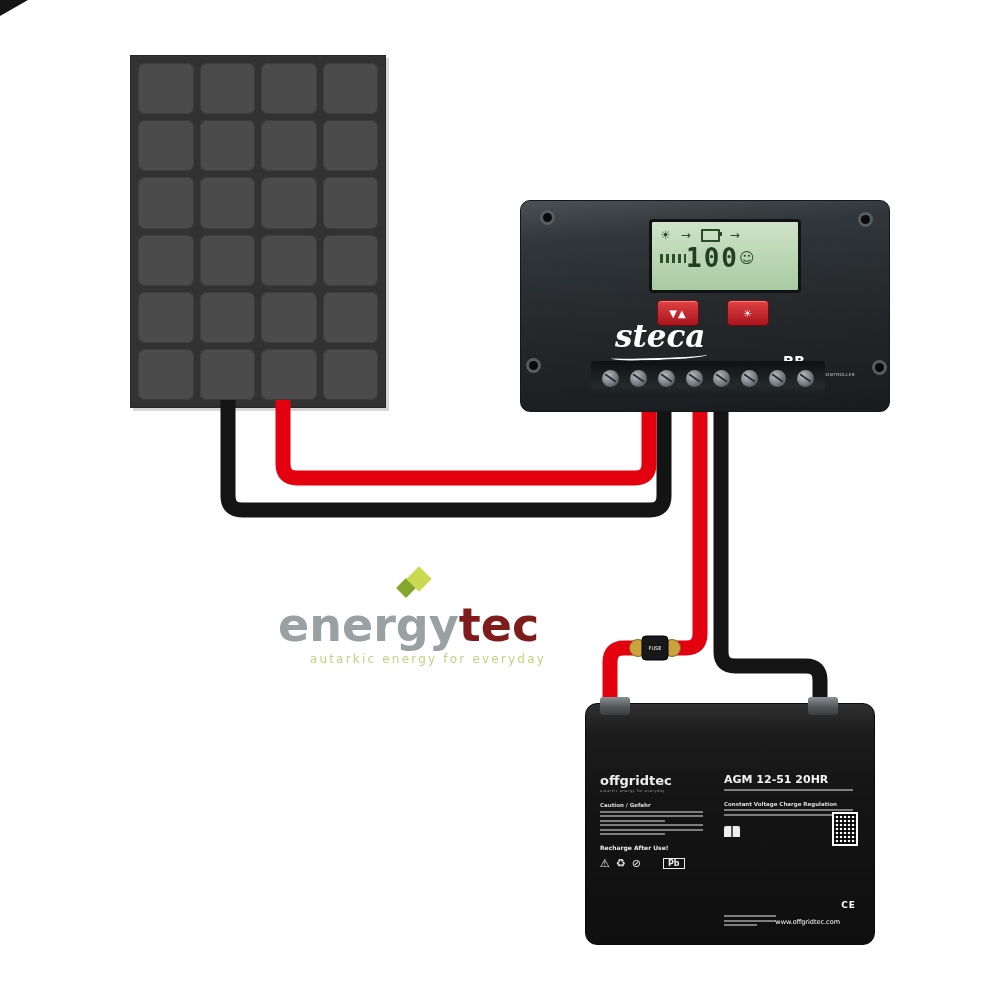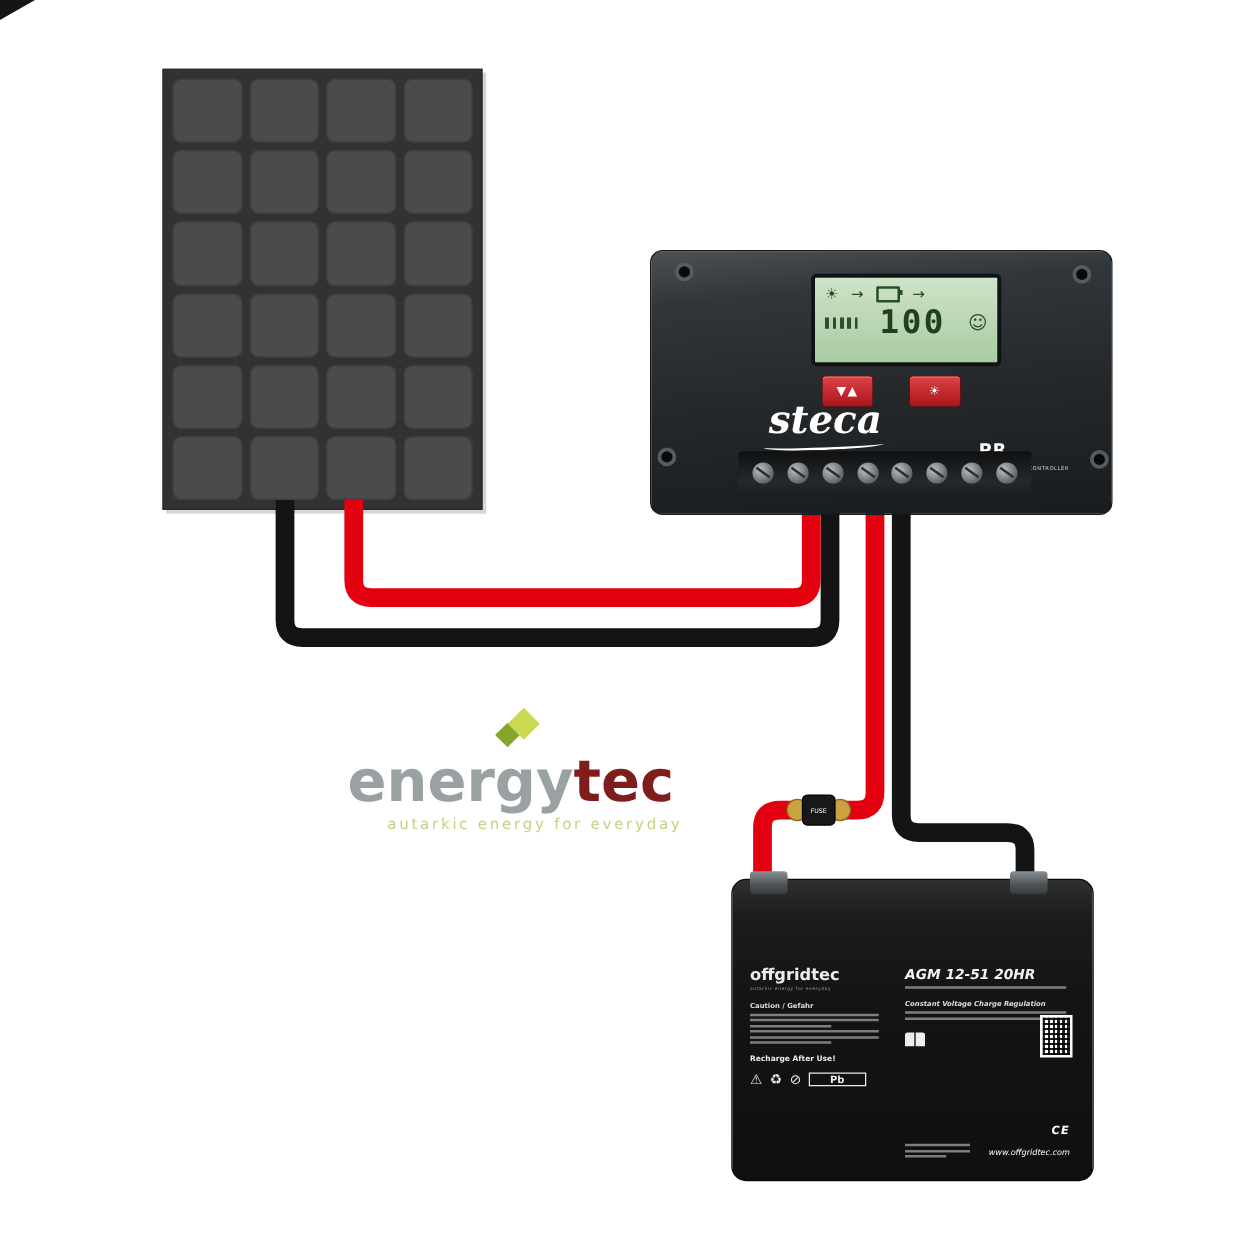--- a/index.html
+++ b/index.html
@@ -27,21 +27,21 @@
     border-radius:10px;border:1px solid #15181a;box-sizing:border-box;z-index:3;
     background:linear-gradient(175deg,#4a5053 0%,#31363a 18%,#24282b 55%,#191c1e 100%);}
   .hole{position:absolute;width:9px;height:9px;border-radius:50%;background:#0a0a0a;
     box-shadow:0 0 0 3px #565c60;}
   .lcd{position:absolute;left:128px;top:18px;width:152px;height:74px;box-sizing:border-box;
     background:linear-gradient(180deg,#cfe3c8,#a9cba2);border:3px solid #101314;
     border-radius:4px;padding:5px 8px;color:#274d27;}
   .lcd-icon-row{display:flex;align-items:center;gap:10px;font-size:12px;height:16px;color:#274d27;}
   .lcd-batt{width:15px;height:9px;border:2px solid #274d27;border-radius:1px;position:relative;}
   .lcd-batt::after{content:"";position:absolute;right:-4px;top:1px;width:2.5px;height:4px;background:#274d27;}
-  .lcd-value-row{display:flex;align-items:center;justify-content:space-between;margin-top:2px;}
+  .lcd-value-row{display:flex;align-items:center;justify-content:flex-start;margin-top:2px;}
   .lcd-ticks{width:26px;height:9px;background:repeating-linear-gradient(90deg,#2b512b 0 3px,transparent 3px 6px);}
   .lcd-value{font-family:"DejaVu Sans Mono",monospace;font-size:26px;font-weight:bold;
     color:#223f22;letter-spacing:2px;line-height:1;}
   .lcd-smiley{font-size:15px;color:#274d27;}
   .button-row{position:absolute;left:136px;top:99px;display:flex;gap:28px;}
   .ctrl-button{width:42px;height:26px;border-radius:4px;border:1px solid #6d0c12;
     background:linear-gradient(180deg,#e04343,#a8141d);color:#fff;display:flex;
     align-items:center;justify-content:center;font-size:10px;letter-spacing:1px;
     box-shadow:inset 0 1px 0 rgba(255,255,255,.35);box-sizing:border-box;}
   .steca{position:absolute;left:94px;top:120px;color:#fff;font-family:"DejaVu Serif",serif;
@@ -73,39 +73,39 @@
 
   
   .battery{position:absolute;left:585px;top:703px;width:290px;height:242px;border-radius:12px;
     border:1px solid #0a0a0a;box-sizing:border-box;z-index:3;
     background:linear-gradient(180deg,#303030 0%,#1c1c1c 12%,#141414 40%,#0f0f0f 100%);}
   .bat-terminal{position:absolute;top:-7px;width:30px;height:18px;border-radius:3px;
     background:linear-gradient(180deg,#8a8f93,#4e5356 60%,#3a3e41);}
   .bat-terminal.left{left:14px;} .bat-terminal.right{left:222px;}
   .bat-label{position:absolute;left:14px;top:70px;right:14px;bottom:10px;display:flex;gap:16px;}
   .bat-col-left{width:108px;}
-  .bat-col-right{flex:1;position:relative;font-style:italic;}
+  .bat-col-right{flex:1;position:relative;}
   .bat-brand{font-size:13px;font-weight:bold;color:#ececec;line-height:1;}
   .bat-brand-sub{font-size:3.5px;color:#9a9a9a;letter-spacing:.5px;margin-top:2px;}
   .bat-caution{font-size:5.5px;font-weight:bold;color:#dddddd;margin-top:9px;}
   .fp-line{height:2px;background:#7e7e7e;margin-top:2.5px;width:95%;}
   .bat-recharge{font-size:6px;font-weight:bold;color:#ececec;margin-top:9px;}
   .bat-icons{margin-top:6px;font-size:11px;color:#ececec;display:flex;gap:6px;align-items:center;}
-  .pb-box{border:1px solid #ececec;font-size:8px;font-weight:bold;padding:0 16px;color:#ececec;}
+  .pb-box{border:1px solid #ececec;font-size:8px;font-weight:bold;padding:0 4px;color:#ececec;margin-left:16px;}
   .bat-model{font-size:11px;font-weight:bold;color:#f2f2f2;line-height:1.1;}
   .bat-reg{font-size:5.5px;font-weight:bold;color:#dddddd;margin-top:10px;}
   .book-icon{width:16px;height:11px;margin-top:10px;border-radius:2px 2px 0 0;
     background:linear-gradient(90deg,#eee 0 46%,#555 46% 54%,#eee 54%);}
   .datamatrix{position:absolute;right:2px;top:38px;width:22px;height:30px;border:2px solid #fff;
     background:
       repeating-linear-gradient(0deg,rgba(0,0,0,.9) 0 2px,transparent 2px 4px),
       repeating-linear-gradient(90deg,#222 0 2px,#fff 2px 4px);}
   .bat-address{position:absolute;left:0;bottom:8px;width:55px;}
   .bat-ce{position:absolute;right:4px;bottom:24px;font-size:9px;font-weight:bold;color:#fff;letter-spacing:1px;text-align:right;}
-  .bat-site{position:absolute;right:4px;bottom:8px;font-size:6.5px;color:#fff;margin-top:23px;}
+  .bat-site{position:absolute;right:20px;bottom:8px;font-size:6.5px;color:#fff;margin-top:23px;}
 </style>
 </head>
 <body>
 
 <div class="canvas">
 
   <div class="corner-mark"></div>
 
   <div class="solar-panel">
     <div class="solar-grid">

